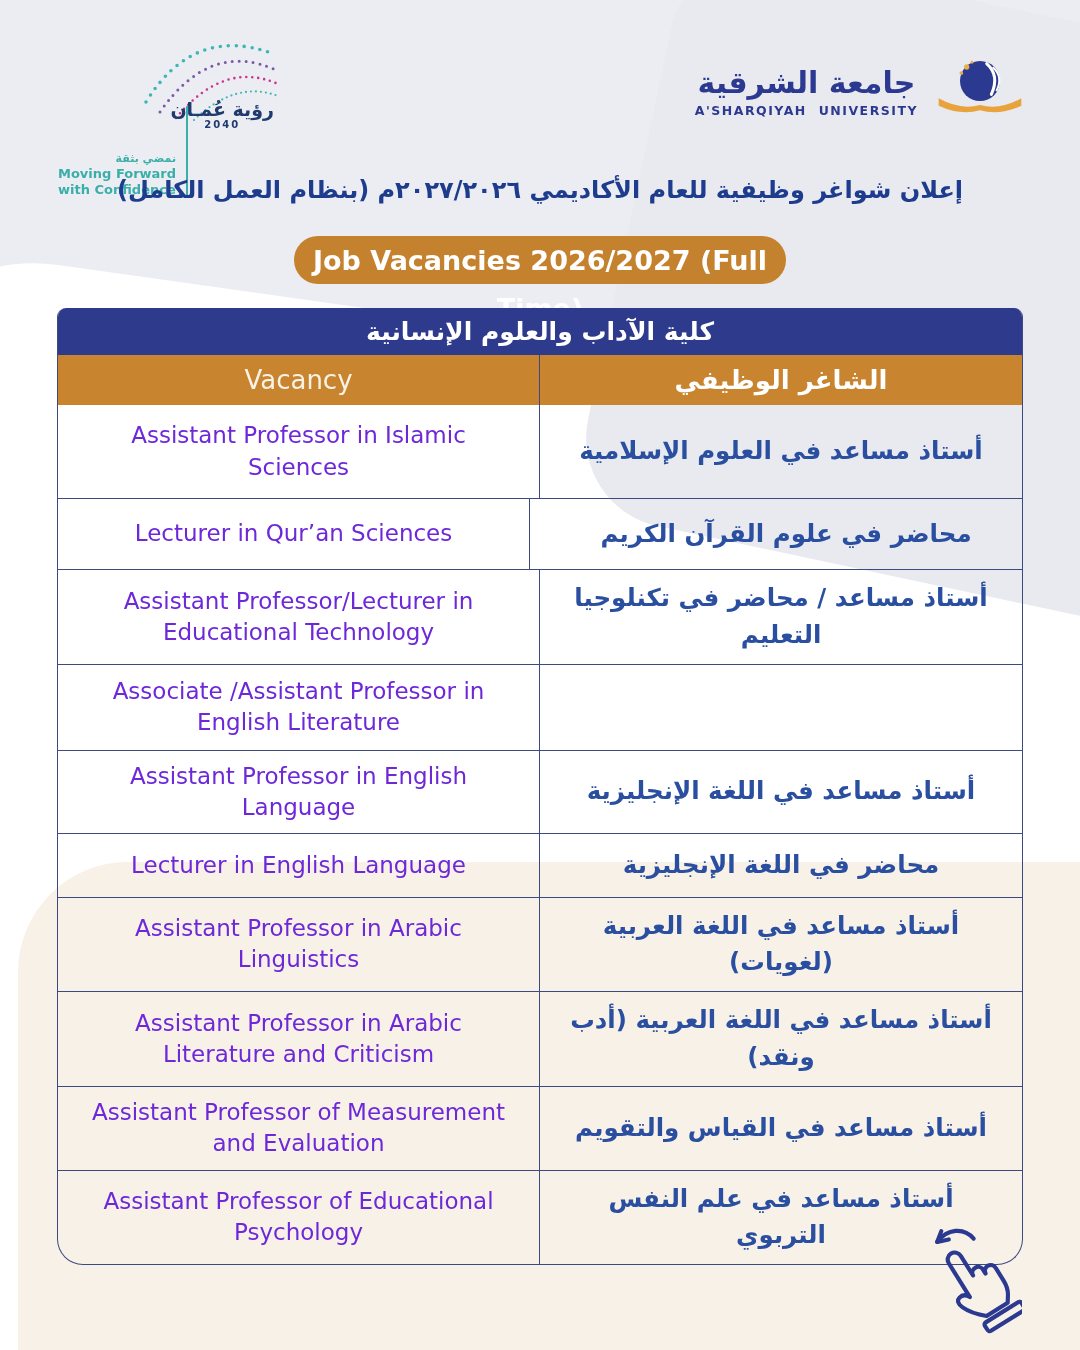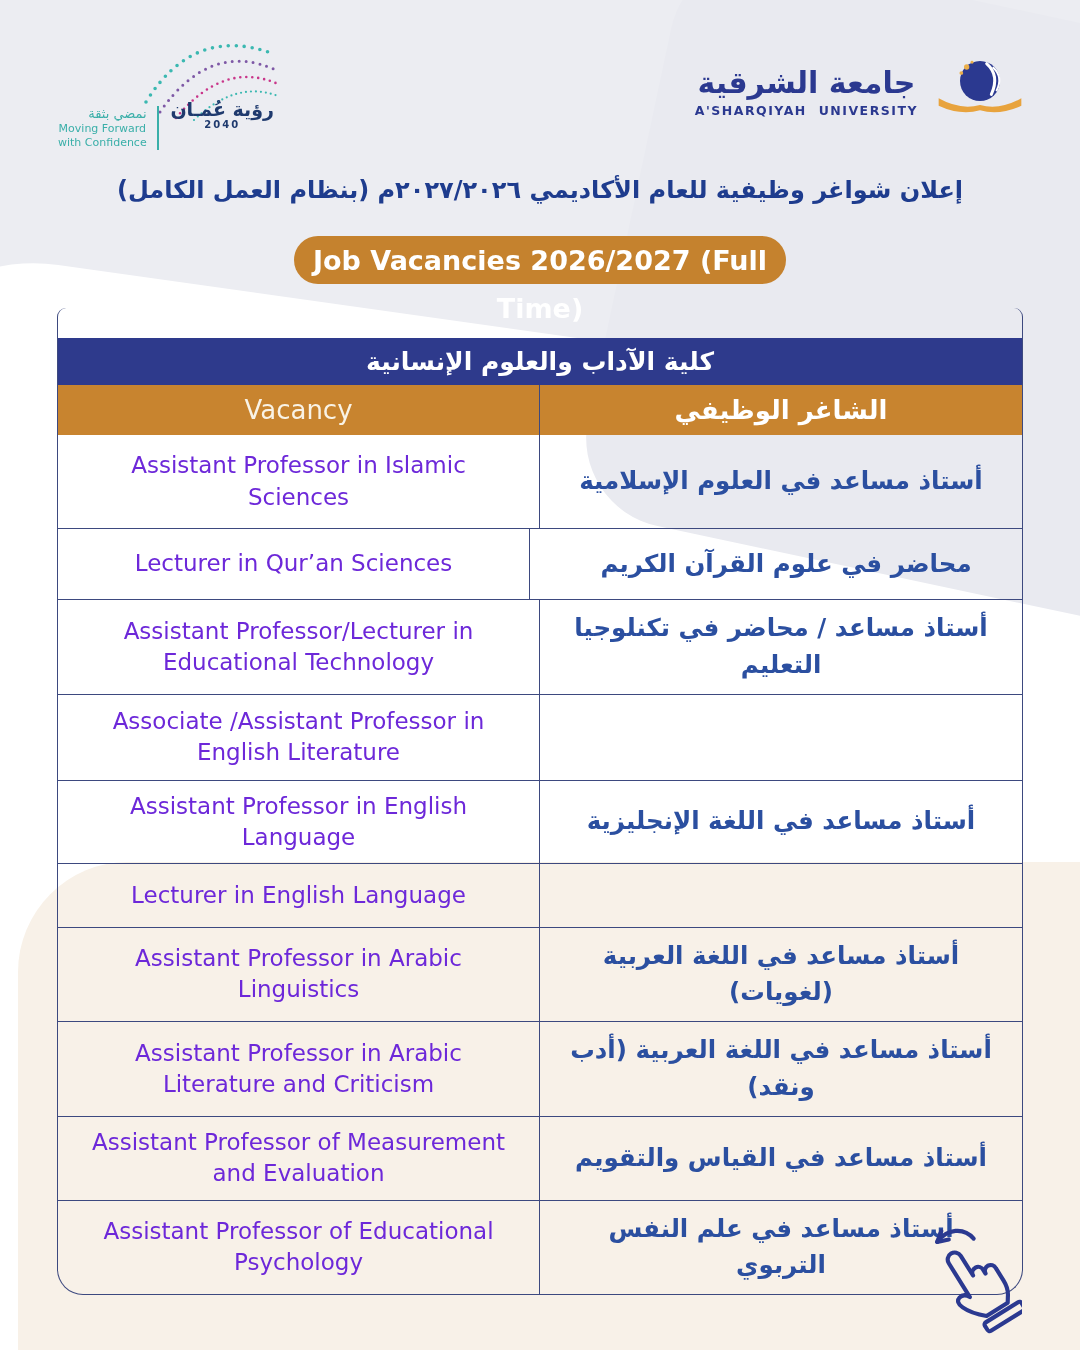--- a/index.html
+++ b/index.html
@@ -24,22 +24,22 @@
     background:#F8F1E8;border-radius:110px 0 0 0;z-index:2;
   }
   
   .vision-logo{position:absolute;left:58px;top:34px;width:210px;height:120px;z-index:5;}
   .vision-swirl{position:absolute;right:-16px;top:-2px;}
   .vision-name{position:absolute;right:-6px;top:66px;text-align:center;color:#1F3A6E;direction:rtl;}
   .vision-name .nm{font-size:19px;font-weight:bold;letter-spacing:1px;line-height:1;}
   .vision-name .yr{font-size:10px;font-weight:bold;line-height:1.1;letter-spacing:2px;}
   .vision-tagline{position:absolute;left:0;top:72px;color:#3AAFA9;line-height:1.25;
     padding-right:10px;border-right:2px solid #3AAFA9;text-align:right;}
-  .vision-tagline .ar{font-size:13px;font-weight:normal;}
-  .vision-tagline .en{font-size:11px;text-align:center;}
+  .vision-tagline .ar{font-size:11px;font-weight:bold;margin-top:46px;}
+  .vision-tagline .en{font-size:13px;text-align:left;font-weight:bold;}
   .uni-logo{position:absolute;right:52px;top:56px;display:flex;align-items:center;gap:10px;z-index:5;}
   .uni-text{text-align:center;color:#2B3990;}
   .uni-text .ar{font-size:30px;font-weight:bold;line-height:1.15;}
   .uni-text .en{font-size:12.5px;font-weight:bold;letter-spacing:1.5px;word-spacing:6px;margin-top:2px;}
   
   .page-title{
     position:absolute;top:176px;left:0;width:100%;text-align:center;z-index:5;
     color:#1E3C8E;font-size:24px;font-weight:bold;direction:rtl;
   }
   .job-badge{
@@ -51,21 +51,21 @@
   }
   
   .vac-table{
     position:absolute;left:57px;top:308px;width:966px;z-index:5;
     border:1.5px solid #3D497F;border-top:none;
     border-radius:9px 9px 26px 26px;overflow:hidden;box-sizing:border-box;
   }
   .college-header{
     background:#2E3A8C;color:#FFFFFF;height:47px;display:flex;
     align-items:center;justify-content:center;
-    font-size:25px;font-weight:bold;direction:rtl;margin-top:30px;
+    font-size:25px;font-weight:bold;direction:rtl;
   }
   .col-header{background:#C8842F;height:50px;display:flex;}
   .col-header .hc{
     width:50%;display:flex;align-items:center;justify-content:center;
     color:#F9F3E6;font-size:26px;box-sizing:border-box;
   }
   .col-header .hc.ar{font-weight:bold;color:#FFFFFF;direction:rtl;}
   .col-header .hc.en{border-right:1.5px solid #3D497F;}
   .trow{display:flex;border-top:1.5px solid #3D497F;}
   .trow:first-child{border-top:none;}
@@ -158,20 +158,21 @@
     </div>
     <div class="trow">
       <div class="tcell en">Associate /Assistant Professor in English Literature</div>
     </div>
     <div class="trow">
       <div class="tcell en">Assistant Professor in English Language</div>
       <div class="tcell ar">أستاذ مساعد في اللغة الإنجليزية</div>
     </div>
     <div class="trow">
       <div class="tcell en">Lecturer in English Language</div>
+      <div class="tcell ar">محاضر في اللغة الإنجليزية</div>
     </div>
     <div class="trow">
       <div class="tcell en">Assistant Professor in Arabic Linguistics</div>
       <div class="tcell ar">أستاذ مساعد في اللغة العربية (لغويات)</div>
     </div>
     <div class="trow">
       <div class="tcell en">Assistant Professor in Arabic Literature and Criticism</div>
       <div class="tcell ar">أستاذ مساعد في اللغة العربية (أدب ونقد)</div>
     </div>
     <div class="trow">

